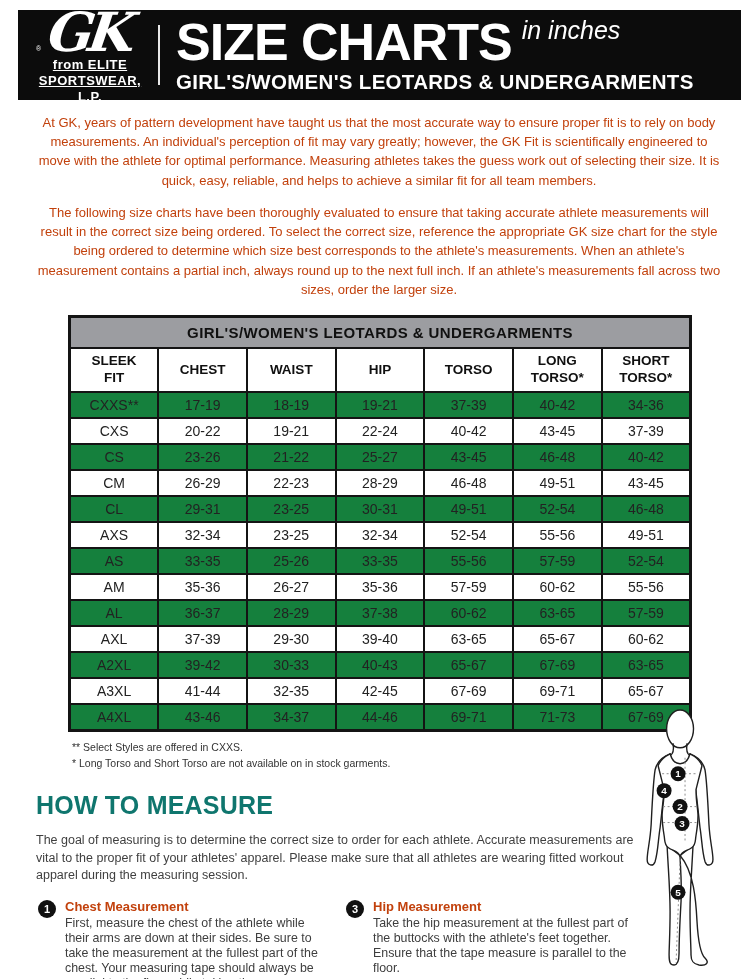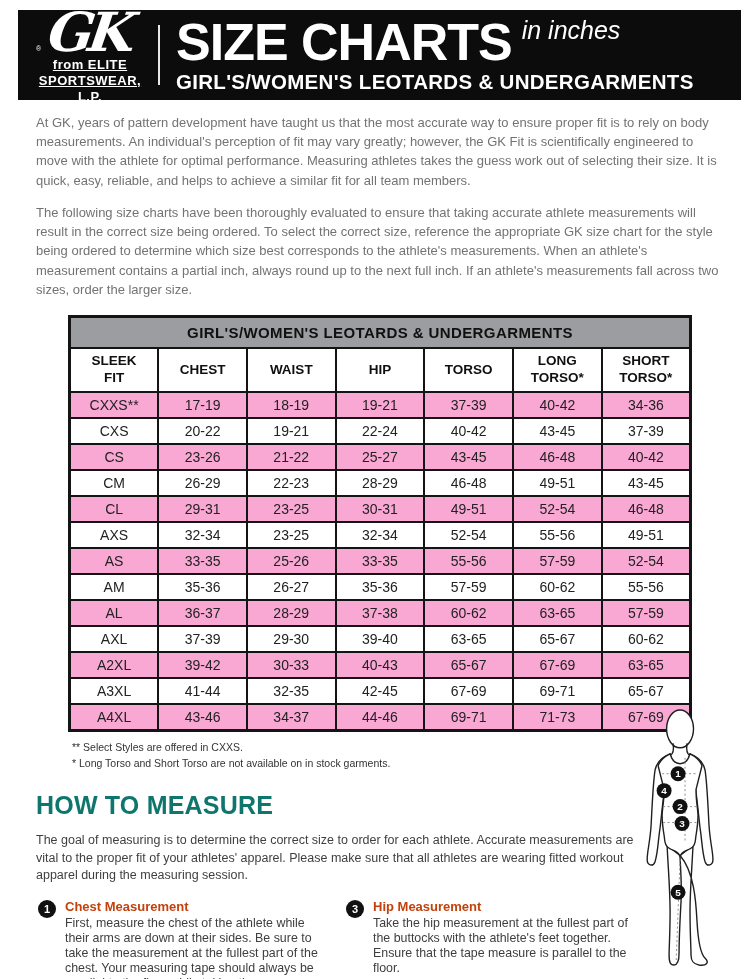--- a/index.html
+++ b/index.html
@@ -22,40 +22,40 @@
   .reg { position:absolute; left:2px; top:40px; font-size:7px; color:#fff; }
   .logo-sub { font-size:13px; letter-spacing:.5px; font-weight:bold; color:#fff; margin-top:-2px;text-decoration:underline; }
   .logo-sub div { line-height:1.25; }
   .hdr-divider { width:2px; height:60px; background:#e8e8e8; margin:0 16px 0 12px; flex-shrink:0; }
   .titles { color:#fff; }
   .title-row { display:flex; align-items:flex-start; }
   .main-title { font-size:52px; font-weight:800; letter-spacing:-1px; line-height:1; }
   .units { font-style:italic; font-size:25px; margin-left:10px; font-weight:400; }
   .subtitle { font-size:20.5px; font-weight:bold; letter-spacing:.3px; margin-top:2px; }
   
-  .intro { margin:13px 30px 0 36px; font-size:13px; line-height:1.48; color:#737373; }
+  .intro { margin:13px 30px 0 36px; font-size:13px; line-height:1.48; color:#c2410c;text-align:center; }
   .intro p + p { margin-top:13px; }
   
   table.size-table {
     margin:16px 0 0 68px; width:624px; border-collapse:collapse;
     border:3px solid #141414; table-layout:fixed; color:#222;
   }
   table.size-table th, table.size-table td {
     border:2px solid #141414; text-align:center; vertical-align:middle;
   }
   .tbl-title {
     background:#9c9da1; color:#101010; font-size:15px; font-weight:bold;
     letter-spacing:.4px; padding:6px 4px;
   }
   tr.cols th {
     background:#fff; font-size:13.5px; font-weight:bold; color:#101010;
     padding:4px 2px; line-height:1.25; white-space:pre-line;
   }
   table.size-table td { font-size:14px; padding:4px 2px; background:#fff; }
-  table.size-table tr.shade td { background:#f9a8d4; }
+  table.size-table tr.shade td { background:#15803d; }
   
   .footnotes { margin:7px 0 0 72px; font-size:10.5px; color:#333; line-height:1.55; }
   
   h2.howto { margin:20px 0 0 36px; font-size:25px; font-weight:800; color:#0f766e; letter-spacing:.2px; }
   .measure-intro { margin:12px 0 0 36px; width:600px; font-size:12.5px; line-height:1.4; color:#3f3f3f; }
   .steps-wrap { margin:14px 0 0 38px; display:flex; }
   .steps-col.left  { width:292px; margin-right:16px; }
   .steps-col.right { width:300px; }
   .step { display:flex; margin-bottom:15px; }
   .step-badge {

